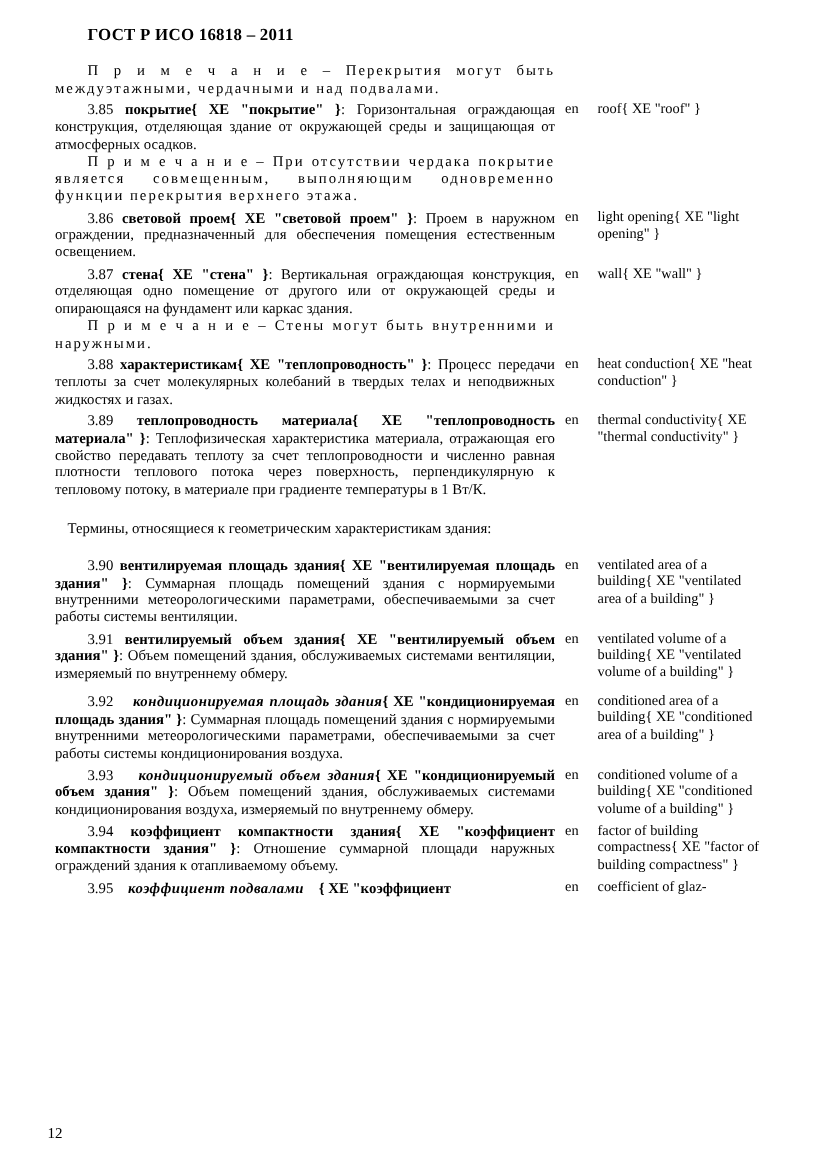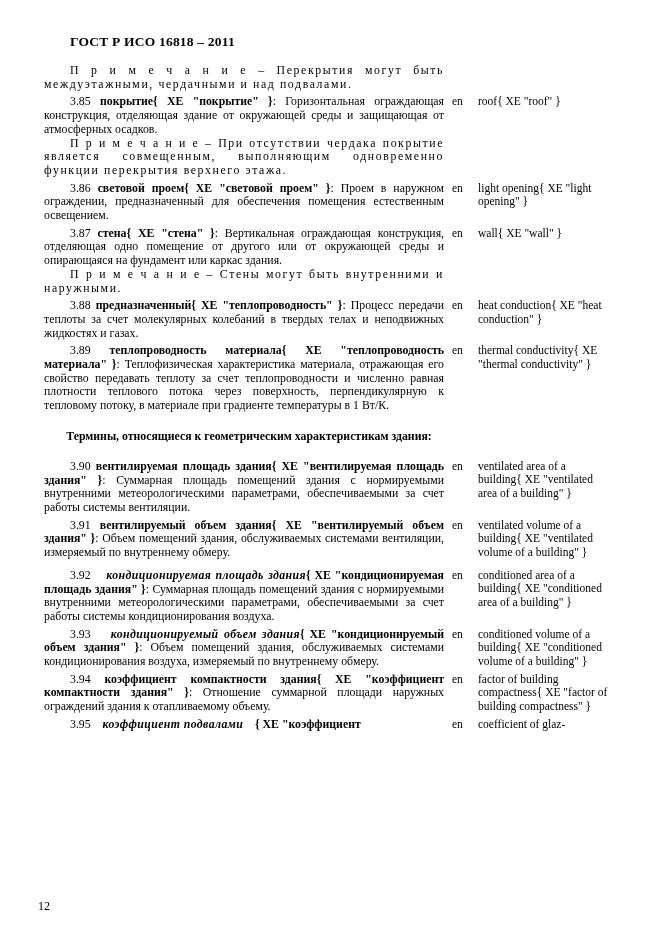--- a/index.html
+++ b/index.html
@@ -13,21 +13,21 @@
     font-family: "Liberation Serif", serif;
     color: #000000;
     position: relative;
     overflow: hidden;
   }
   .page {
     position: relative;
     width: 661px;
     height: 936px;
     box-sizing: border-box;
-    padding: 34px 44px 0 44px;
+    padding: 20px 44px 0 44px;
     border-radius: 12px;
   }
   .doc-header {
     font-family: "Liberation Serif", serif;
     font-size: 13.5px;
     font-weight: bold;
     letter-spacing: 0.2px;
     margin-bottom: 14px;
     padding-left: 26px;
   }
@@ -71,23 +71,22 @@
   .note {
     letter-spacing: 1.6px;
   }
   .term {
     font-weight: bold;
   }
   .gap-s { height: 4px; }
   .gap-m { height: 9px; }
   .gap-l { height: 16px; }
   .section-title {
-    font-weight: bold;
+    font-weight: normal;
     font-size: 11.8px;
-    text-align: center;
     margin: 0;
     padding-left: 10px;
   }
   .page-number {
     position: absolute;
     left: 38px;
     bottom: 22px;
     font-size: 12px;
   }
   .spaced-wide {
@@ -155,21 +154,21 @@
         <p class="para indent"><span class="note">П р и м е ч а н и е – Стены могут быть внутренними и наружными.</span></p>
       </div>
       <div class="col-lang"></div>
       <div class="col-en"></div>
     </div>
 
     <div class="gap-s"></div>
 
     <div class="row">
       <div class="col-main">
-        <p class="para indent"><span>3.88</span> <span class="term">предназначенный</span><span class="term">{ XE "теплопроводность" }</span><span>: Процесс передачи теплоты за счет молекулярных колебаний в твердых телах и неподвижных жидкостях и газах.</span></p>
+        <p class="para indent"><span>3.88</span> <span class="term">характеристикам</span><span class="term">{ XE "теплопроводность" }</span><span>: Процесс передачи теплоты за счет молекулярных колебаний в твердых телах и неподвижных жидкостях и газах.</span></p>
       </div>
       <div class="col-lang">en</div>
       <div class="col-en">heat conduction{ XE "heat conduction" }</div>
     </div>
 
     <div class="gap-s"></div>
 
     <div class="row">
       <div class="col-main">
         <p class="para indent"><span>3.89</span> <span class="term">теплопроводность материала</span><span class="term">{ XE "теплопроводность материала" }</span><span>: Теплофизическая характеристика материала, отражающая его свойство передавать теплоту за счет теплопроводности и численно равная плотности теплового потока через поверхность, перпендикулярную к тепловому потоку, в материале при градиенте температуры в 1 Вт/К.</span></p>

